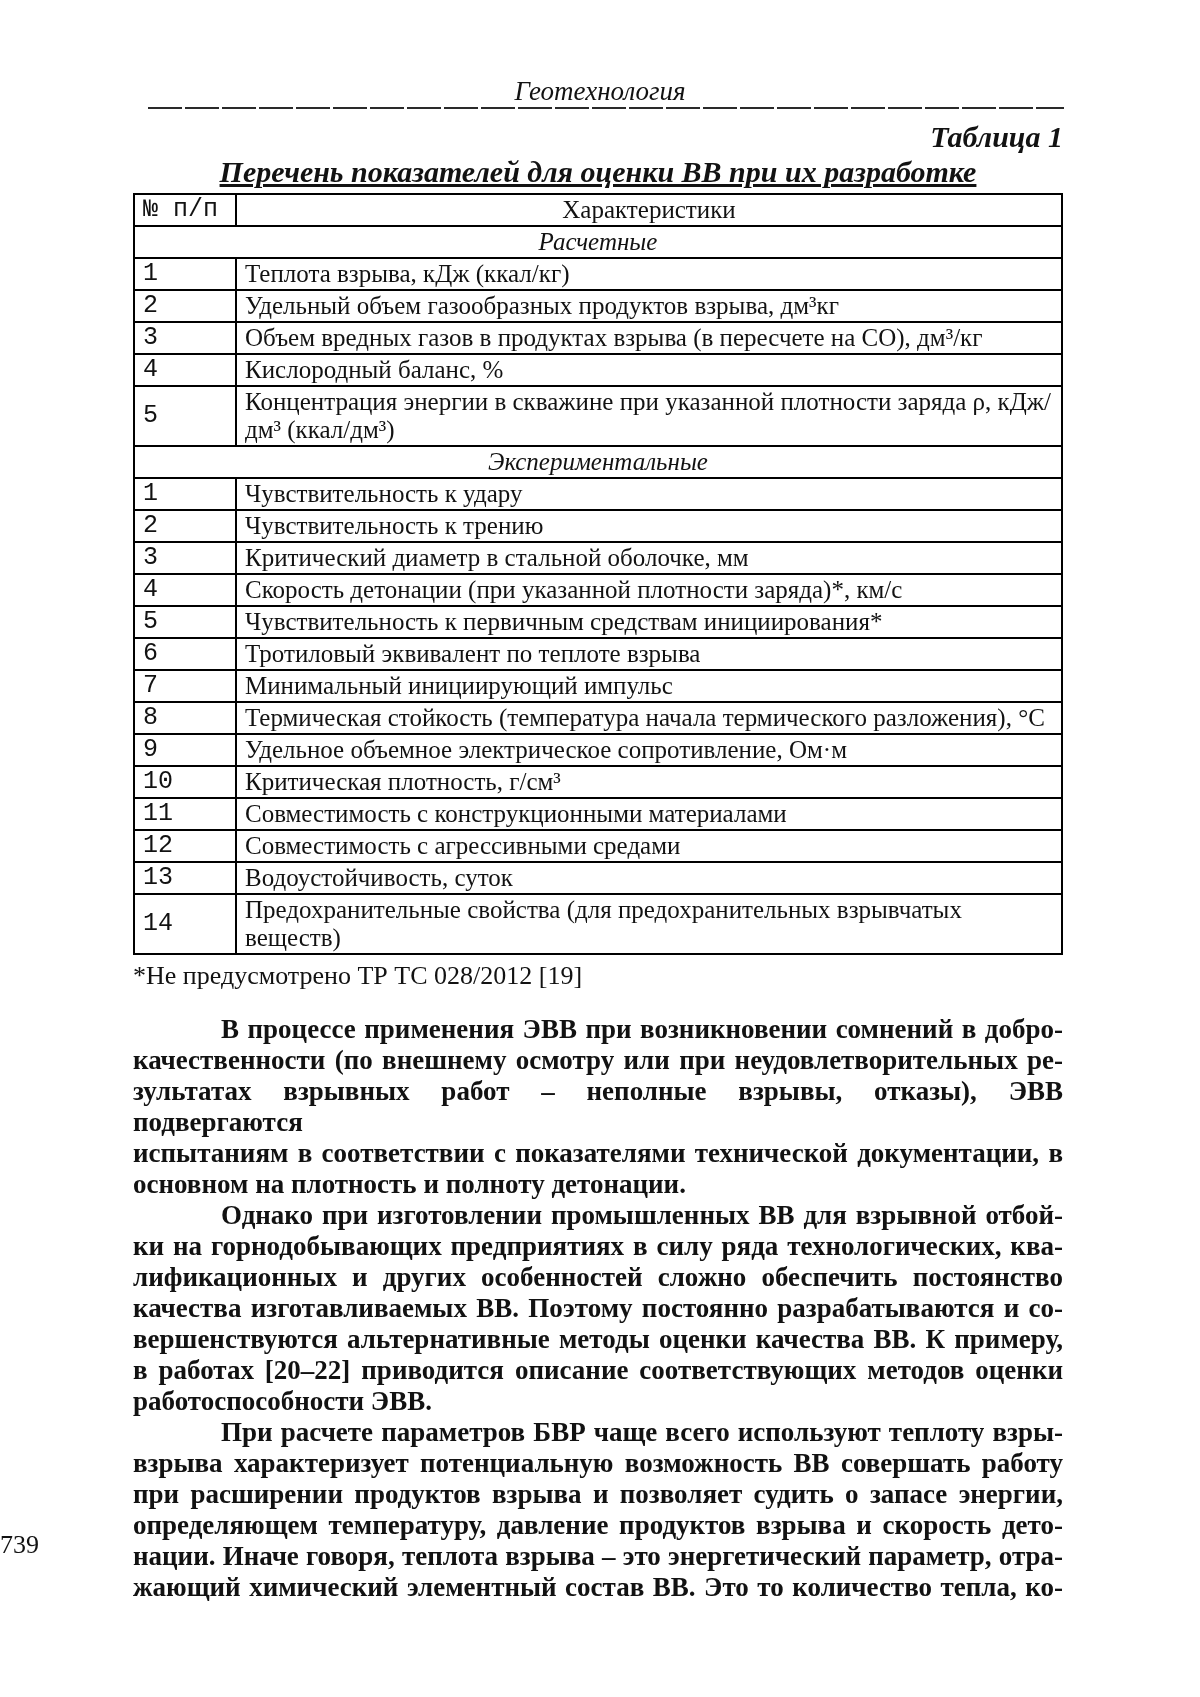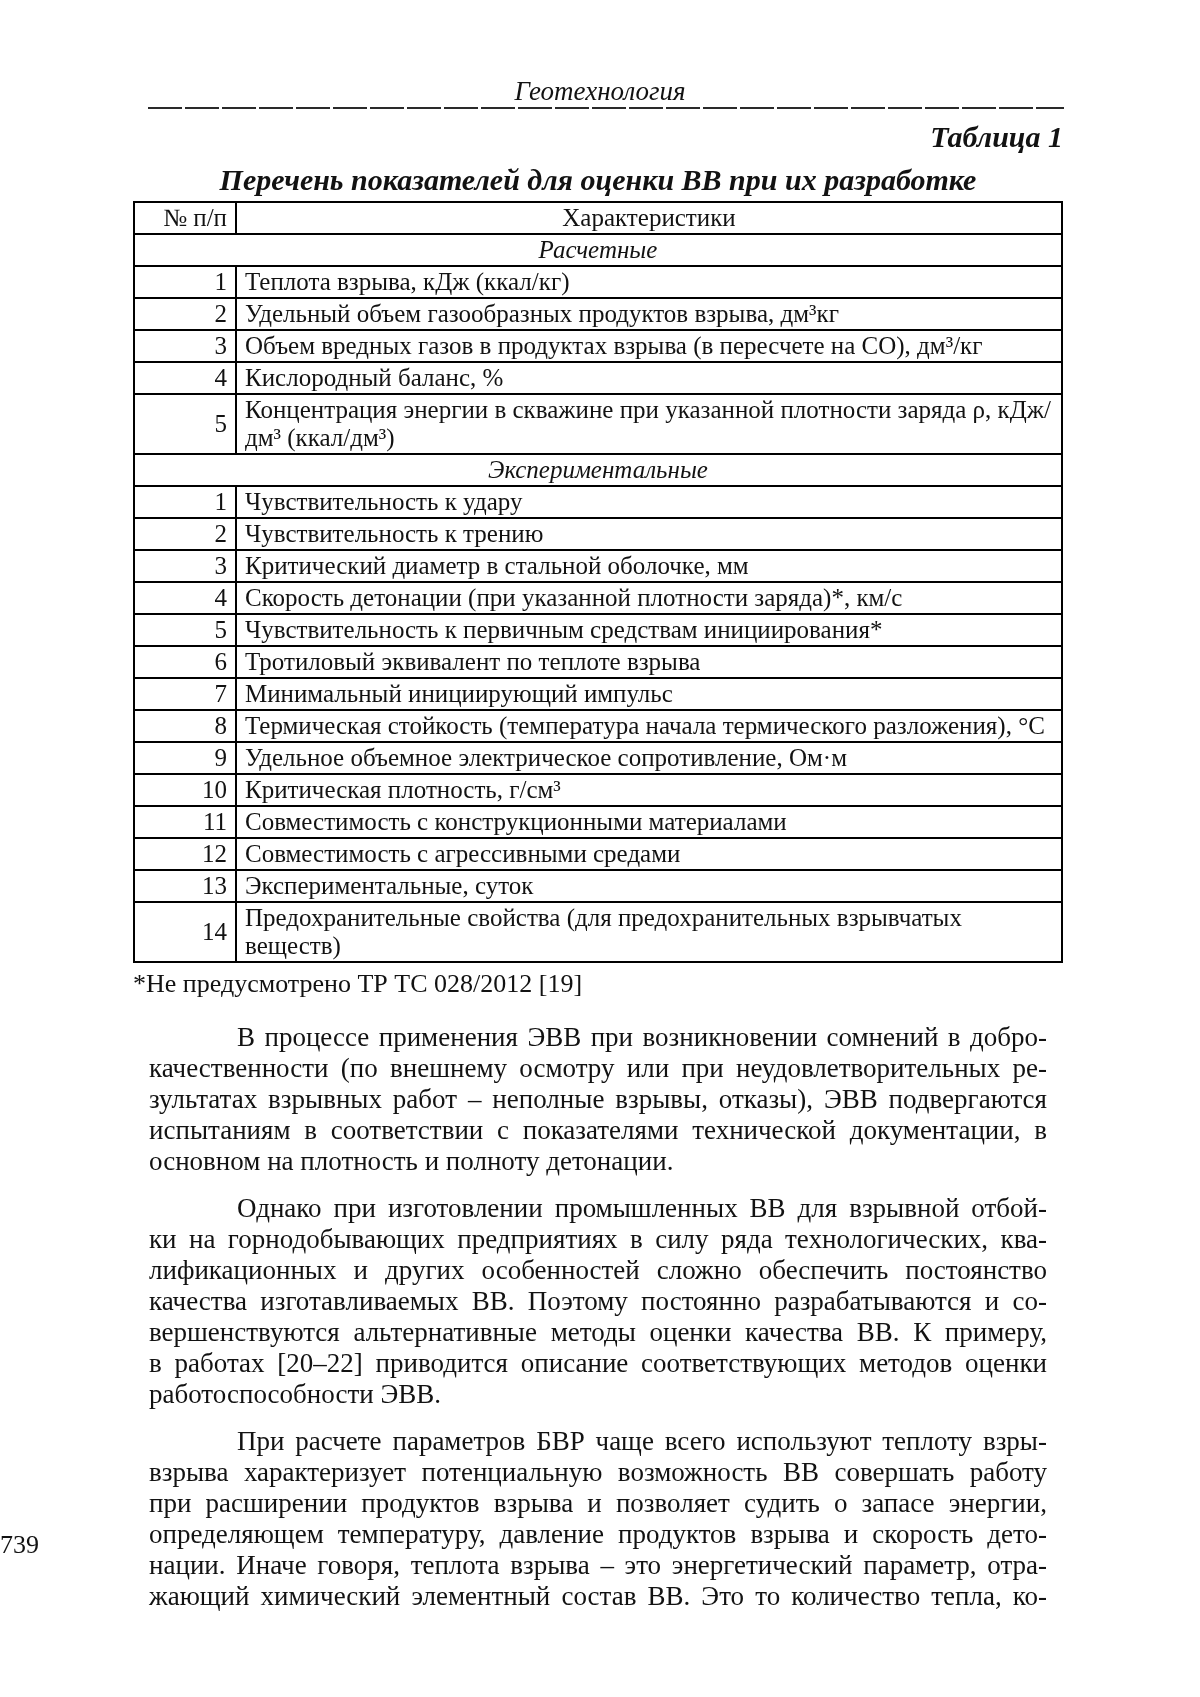--- a/index.html
+++ b/index.html
@@ -19,36 +19,36 @@
     position:absolute; top:107px; left:148px; width:916px; height:2px;
     background-image:repeating-linear-gradient(to right,#2a2a2a 0,#2a2a2a 34px,transparent 34px,transparent 37px);
   }
   .content { position:absolute; left:133px; top:120px; width:930px; }
   .table-label {
     text-align:right; font-weight:bold; font-style:italic;
     font-size:30px; line-height:34px;
   }
   .table-title {
     text-align:center; font-weight:bold; font-style:italic;
-    font-size:30px; line-height:33px; margin-top:9px;
+    font-size:30px; line-height:33px; margin-top:1px;text-decoration:underline;
   }
   table.data {
     width:100%; border-collapse:collapse; margin-top:5px;
     font-size:25px; table-layout:fixed;
   }
   table.data td {
     border:2px solid #000; padding:1px 8px;
     line-height:28px; vertical-align:middle;
   }
-  td.c-num { width:84px; text-align:right; padding:1px 2px; }
+  td.c-num { width:84px; text-align:left; padding:1px 2px;font-family:Liberation Mono, monospace; }
   td.c-head { text-align:center; }
   tr.section td { text-align:center; font-style:italic; }
   .footnote { font-size:26px; line-height:30px; margin-top:6px; }
   .bodytext { margin-top:23px; font-size:27px; line-height:31px; }
-  .para { margin:16px; }
+  .para { margin:0;font-weight:bold; }
   .line { text-align:justify; text-align-last:justify; }
   .line.first { padding-left:88px; }
   .line.last { text-align:left; text-align-last:left; }
   .page-number {
     position:absolute; top:1530px; left:0; width:100%;
     text-align:left; font-size:26px;
   }
 </style>
 </head>
 <body>
@@ -142,21 +142,21 @@
         <tr>
           <td class="c-num">11</td>
           <td>Совместимость с конструкционными материалами</td>
         </tr>
         <tr>
           <td class="c-num">12</td>
           <td>Совместимость с агрессивными средами</td>
         </tr>
         <tr>
           <td class="c-num">13</td>
-          <td>Экспериментальные, суток</td>
+          <td>Водоустойчивость, суток</td>
         </tr>
         <tr>
           <td class="c-num">14</td>
           <td>Предохранительные свойства (для предохранительных взрывчатых веществ)</td>
         </tr>
       </tbody>
     </table>
 
     <div class="footnote">*Не предусмотрено ТР ТС 028/2012 [19]</div>
 

